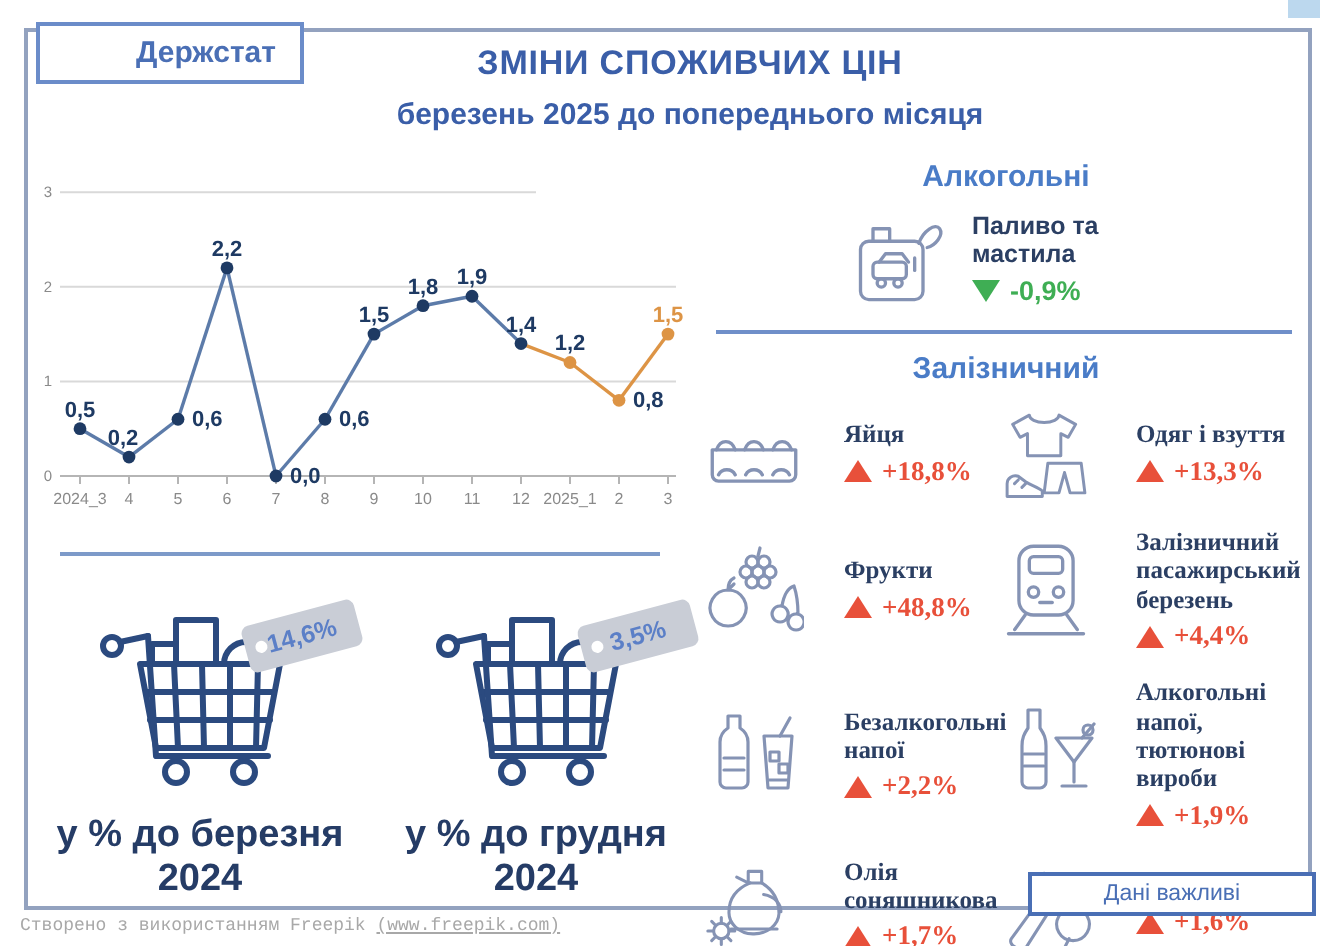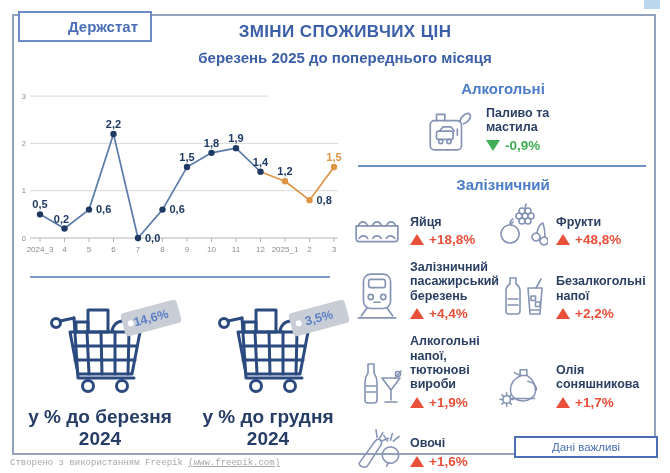--- a/index.html
+++ b/index.html
@@ -32,21 +32,21 @@
   .item-value{font-weight:bold;font-size:13.5px;margin-top:3px;display:flex;align-items:center;gap:5px;}
   .val-red{color:#e8503a;}
   .val-green{color:#3fae54;}
   .up-tri{width:0;height:0;border-left:7px solid transparent;border-right:7px solid transparent;
           border-bottom:11px solid #e8503a;display:inline-block;}
   .down-tri{width:0;height:0;border-left:7px solid transparent;border-right:7px solid transparent;
           border-top:11px solid #3fae54;display:inline-block;}
   .divider2{border-top:2px solid #6f8fc9;margin:11px 0 9px 6px;width:288px;}
   .exp-head{margin-top:0;}
   .exp-grid{display:grid;grid-template-columns:146px 156px;row-gap:13px;margin-top:10px;}
-  .exp-item{display:flex;gap:8px;align-items:flex-end;}
+  .exp-item{display:flex;gap:20px;align-items:center;font-family:Liberation Serif, serif;}
   .exp-icon{width:50px;flex-shrink:0;display:flex;justify-content:center;}
   .exp-text{min-width:0;}
   .cheap-text{width:84px;}
   .badge{position:absolute;left:514px;top:436px;width:140px;height:18px;border:2px solid #4a6fb5;
          background:#fff;display:flex;align-items:center;justify-content:center;
          color:#4a6fb5;font-size:11.5px;z-index:3;}
   .footer{position:absolute;left:10px;top:458px;font-size:9px;color:#a8a8a8;font-family:Liberation Mono, monospace;}
   .footer a{color:#a8a8a8;text-decoration:underline;}
   svg.iconline{stroke:#8593b4;fill:none;stroke-width:1.6;stroke-linecap:round;stroke-linejoin:round;}
   svg.cartline{stroke:#2b4a7f;fill:none;stroke-width:3;stroke-linecap:round;stroke-linejoin:round;}
@@ -218,20 +218,36 @@
           </span>
         <div class="exp-text">
           <div class="item-label">Яйця</div>
           <div class="item-value val-red">
               <span class="up-tri"></span>
               <span>+18,8%</span>
             </div>
         </div>
       </div>
 
+      <div class="exp-item">
+        <span class="exp-icon">
+            <svg class="iconline" width="50" height="48" viewBox="0 0 54 50">
+          <path d="M18,4 l-9,5 4,7 4,-2 v12 h18 V14 l4,2 4,-7 -9,-5 a8,4 0 0 1 -16,0 Z"></path>
+          <path d="M28,30 h18 l2,16 h-8 l-3,-11 -3,11 h-8 Z"></path>
+          <path d="M6,41 c0,-3 3,-5 6,-4 l4,3 c3,2 7,3 9,5 v3 H6 Z M10,41 l2,-2 M14,43 l2,-2"></path>
+        </svg>
+          </span>
+        <div class="exp-text">
+          <div class="item-label">Одяг і взуття</div>
+          <div class="item-value val-red">
+              <span class="up-tri"></span>
+              <span>+13,3%</span>
+            </div>
+        </div>
+      </div>
 
       <div class="exp-item">
         <span class="exp-icon">
             <svg class="iconline" width="50" height="44" viewBox="0 0 50 44">
           <circle cx="24" cy="8" r="3"></circle>
               <circle cx="30" cy="8" r="3"></circle>
               <circle cx="27" cy="13" r="3"></circle>
           <circle cx="21" cy="13" r="3"></circle>
               <circle cx="33" cy="13" r="3"></circle>
               <circle cx="24" cy="18" r="3"></circle>

